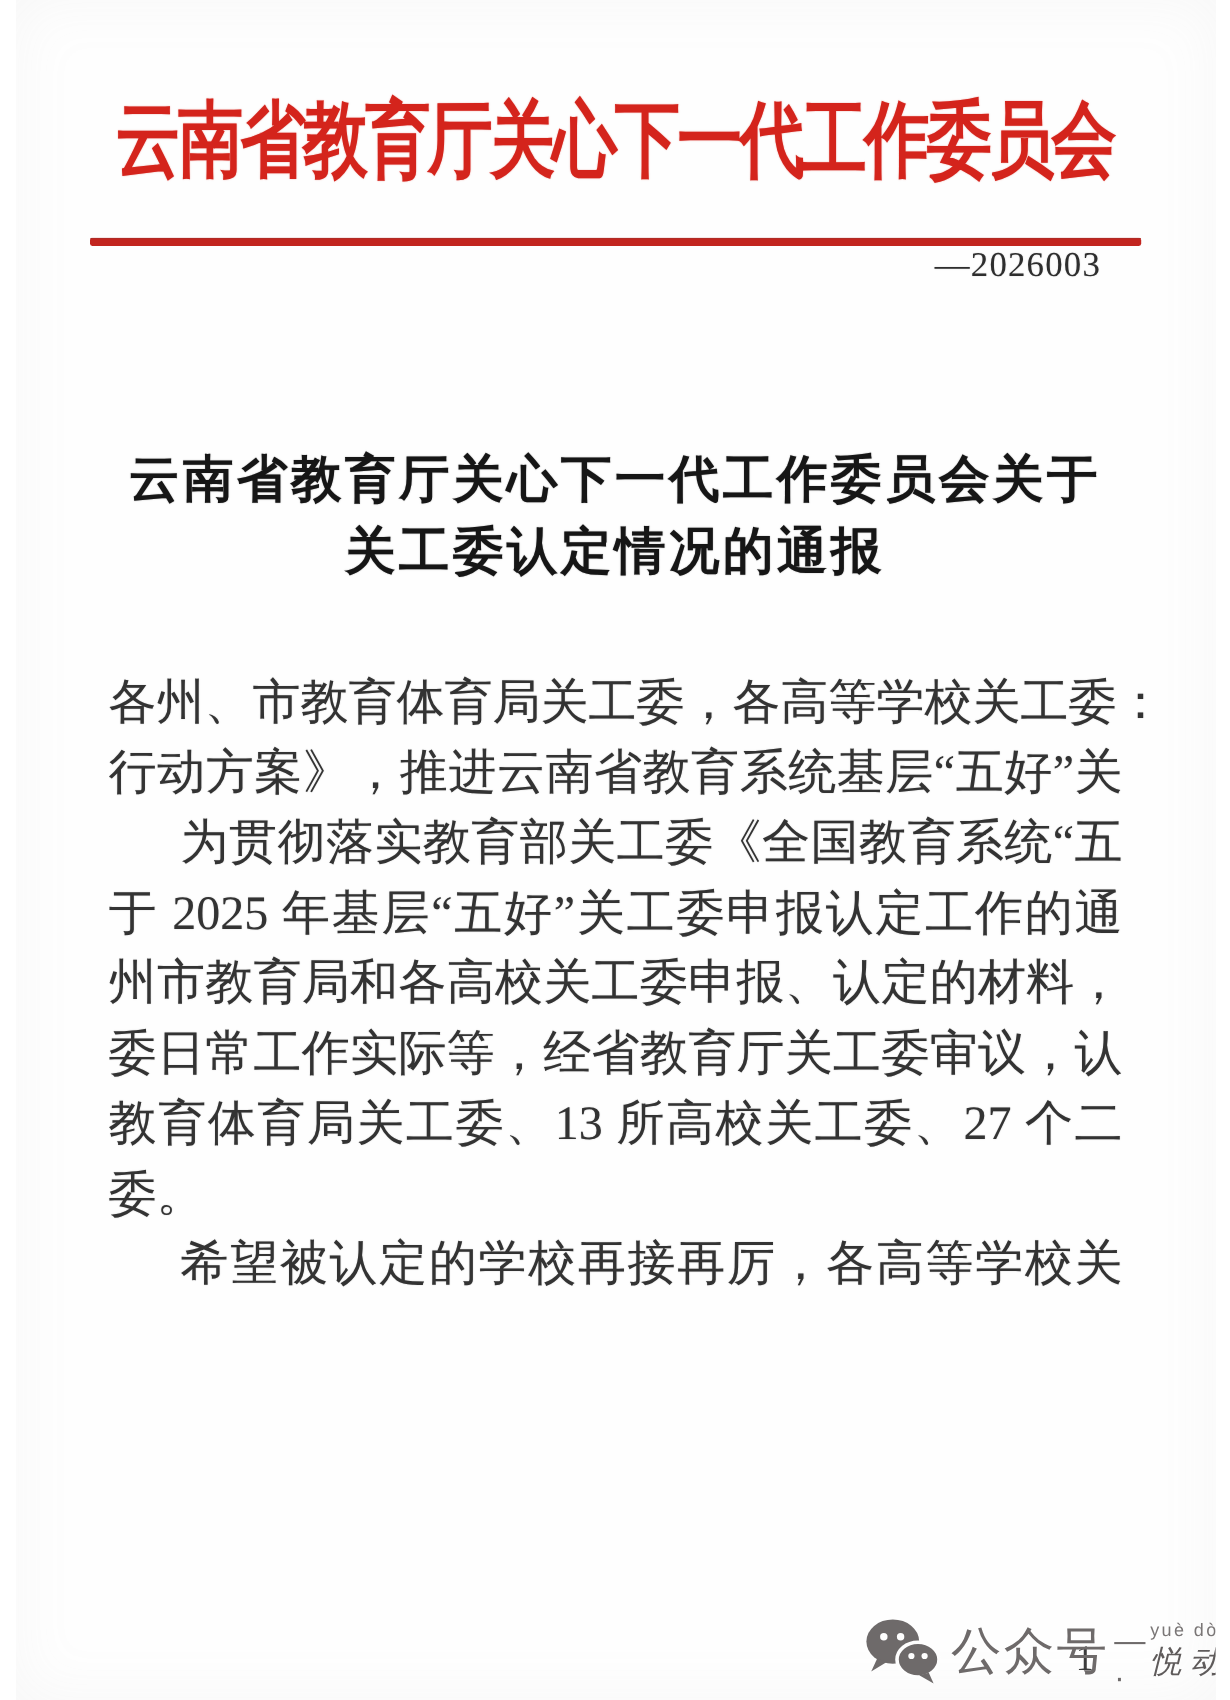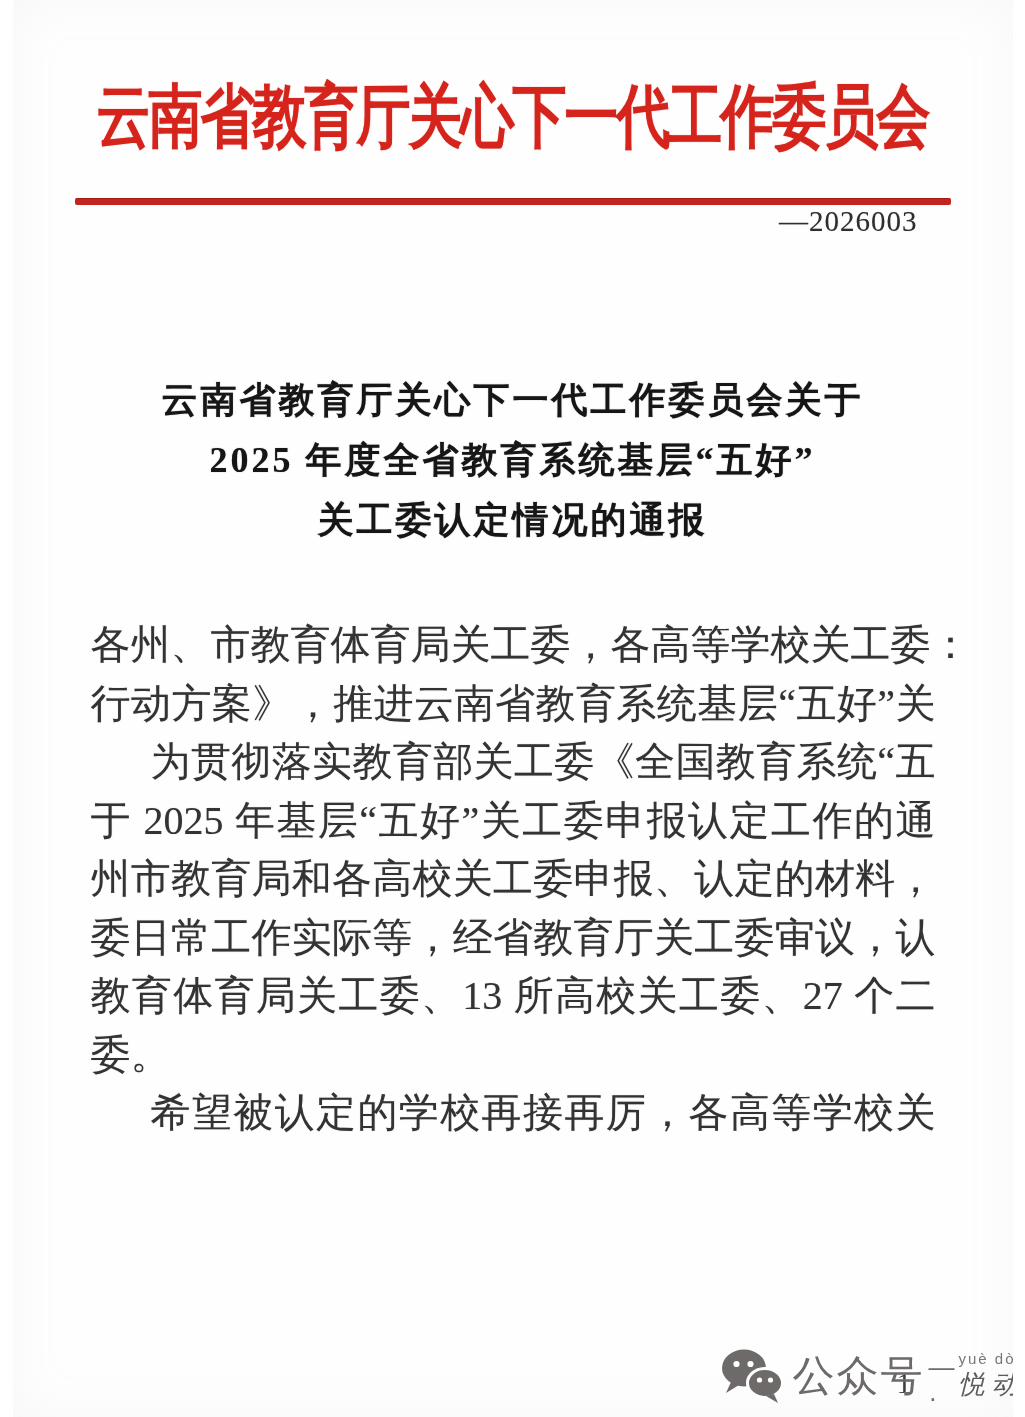--- a/index.html
+++ b/index.html
@@ -50,21 +50,21 @@
   }
 
   
   .doc-title {
     margin-top: 132px;
     text-align: center;
     font-weight: bold;
     color: #161616;
   }
   .doc-title .t-line {
-    font-size: 36px;
+    font-size: 42px;
     line-height: 60px;
     letter-spacing: 3px;
     white-space: nowrap;
     text-shadow: 0 0 1px rgba(20,20,20,0.5);
   }
 
   
   .doc-body {
     margin: 66px 77px 0 78px;
     color: #333333;
@@ -141,21 +141,20 @@
 <body>
 
 <div class="page">
 
   <div class="org-name">云南省教育厅关心下一代工作委员会</div>
   <div class="red-rule"></div>
   <div class="doc-number">—2026003</div>
 
   <div class="doc-title">
     <div class="t-line">云南省教育厅关心下一代工作委员会关于</div>
-    <div class="t-line">2025 年度全省教育系统基层“五好”</div>
     <div class="t-line">关工委认定情况的通报</div>
   </div>
 
   <div class="doc-body">
     <div class="bline">各州、市教育体育局关工委，各高等学校关工委：</div>
     <div class="bline full">行动方案》，推进云南省教育系统基层“五好”关工委建设，根据</div>
     <div class="bline full indent">为贯彻落实教育部关工委《全国教育系统“五好”关工委建设</div>
     <div class="bline full">于 2025 年基层“五好”关工委申报认定工作的通知》精神，根据各</div>
     <div class="bline full">州市教育局和各高校关工委申报、认定的材料，综合各学校关工</div>
     <div class="bline full">委日常工作实际等，经省教育厅关工委审议，认定 41 个县（区）</div>

